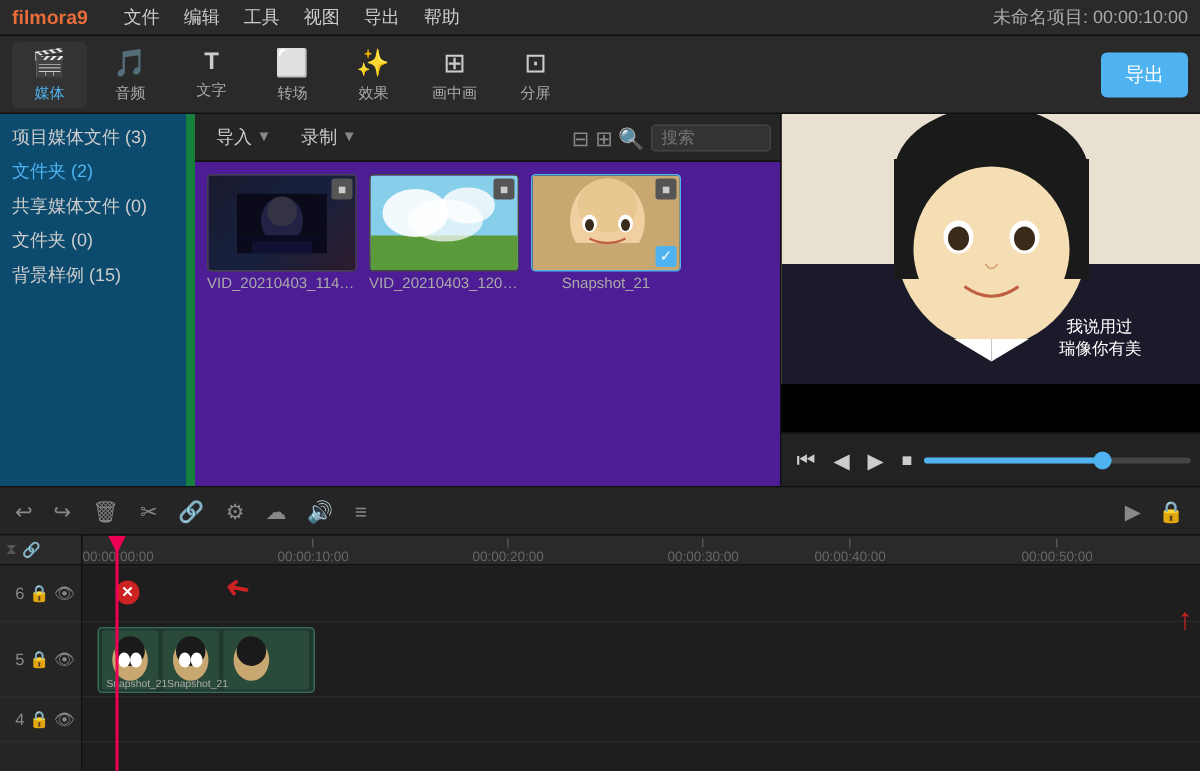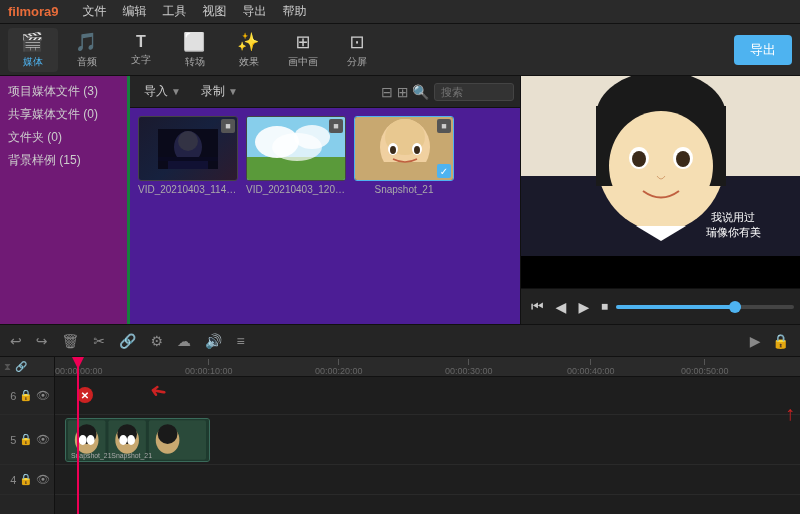--- a/index.html
+++ b/index.html
@@ -86,22 +86,22 @@
 
     
     .main-area {
       display: flex;
       height: calc(514px - 24px - 52px);
     }
 
     
     .sidebar {
       width: 130px;
-      background: #701a75;
-      border-right: 3px solid #15803d;
+      background: #0c4a6e;
+      border-right: 6px solid #15803d;
       flex-shrink: 0;
       padding-top: 4px;
     }
     .sidebar-item {
       padding: 3px 8px;
       font-size: 12px;
       color: #ccc;
       cursor: pointer;
       white-space: nowrap;
     }
@@ -439,20 +439,21 @@
 <body>
 
 <div class="menu-bar">
   <span class="logo">filmora9</span>
   <span>文件</span>
   <span>编辑</span>
   <span>工具</span>
   <span>视图</span>
   <span>导出</span>
   <span>帮助</span>
+  <span class="project-title">未命名项目: 00:00:10:00</span>
 </div>
 
 <div class="toolbar">
   <div class="toolbar-group active">
     <span class="tb-icon">🎬</span>
     <span class="tb-label">媒体</span>
   </div>
   <div class="toolbar-group">
     <span class="tb-icon">🎵</span>
     <span class="tb-label">音频</span>
@@ -477,20 +478,21 @@
     <span class="tb-icon">⊡</span>
     <span class="tb-label">分屏</span>
   </div>
   <button class="export-btn">导出</button>
 </div>
 
 <div class="main-area" style="height:calc(514px - 24px - 52px - 190px);">
 
   <div class="sidebar">
     <div class="sidebar-item">项目媒体文件 (3)</div>
+    <div class="sidebar-item active" style="color:#4eb3f0;">文件夹 (2)</div>
     <div class="sidebar-item">共享媒体文件 (0)</div>
     <div class="sidebar-item">文件夹 (0)</div>
     <div class="sidebar-item">背景样例 (15)</div>
   </div>
 
   <div class="middle-panel">
 
     <div class="media-toolbar">
       <div class="media-btn">
         <span>导入</span>
@@ -655,21 +657,21 @@
     </div>
 
     <div class="timeline-content">
 
       <div class="ruler">
         <div style="position:relative;width:100%;height:100%;">
           <span class="ruler-mark" style="left:0px;">00:00:00:00</span>
           <span class="ruler-mark" style="left:130px;">00:00:10:00</span>
           <span class="ruler-mark" style="left:260px;">00:00:20:00</span>
           <span class="ruler-mark" style="left:390px;">00:00:30:00</span>
-          <span class="ruler-mark" style="left:512px;">00:00:40:00</span>
+          <span class="ruler-mark" style="left:488px;">00:00:40:00</span>
           <span class="ruler-mark" style="left:626px;">00:00:50:00</span>
         </div>
       </div>
 
       <div class="track-body" style="height:38px;background:#1e1e1e;">
 
         <div class="red-x" style="left:22px;top:10px;">✕</div>
       </div>
 
       <div class="track-body" style="height:50px;background:#1e1e1e;">

